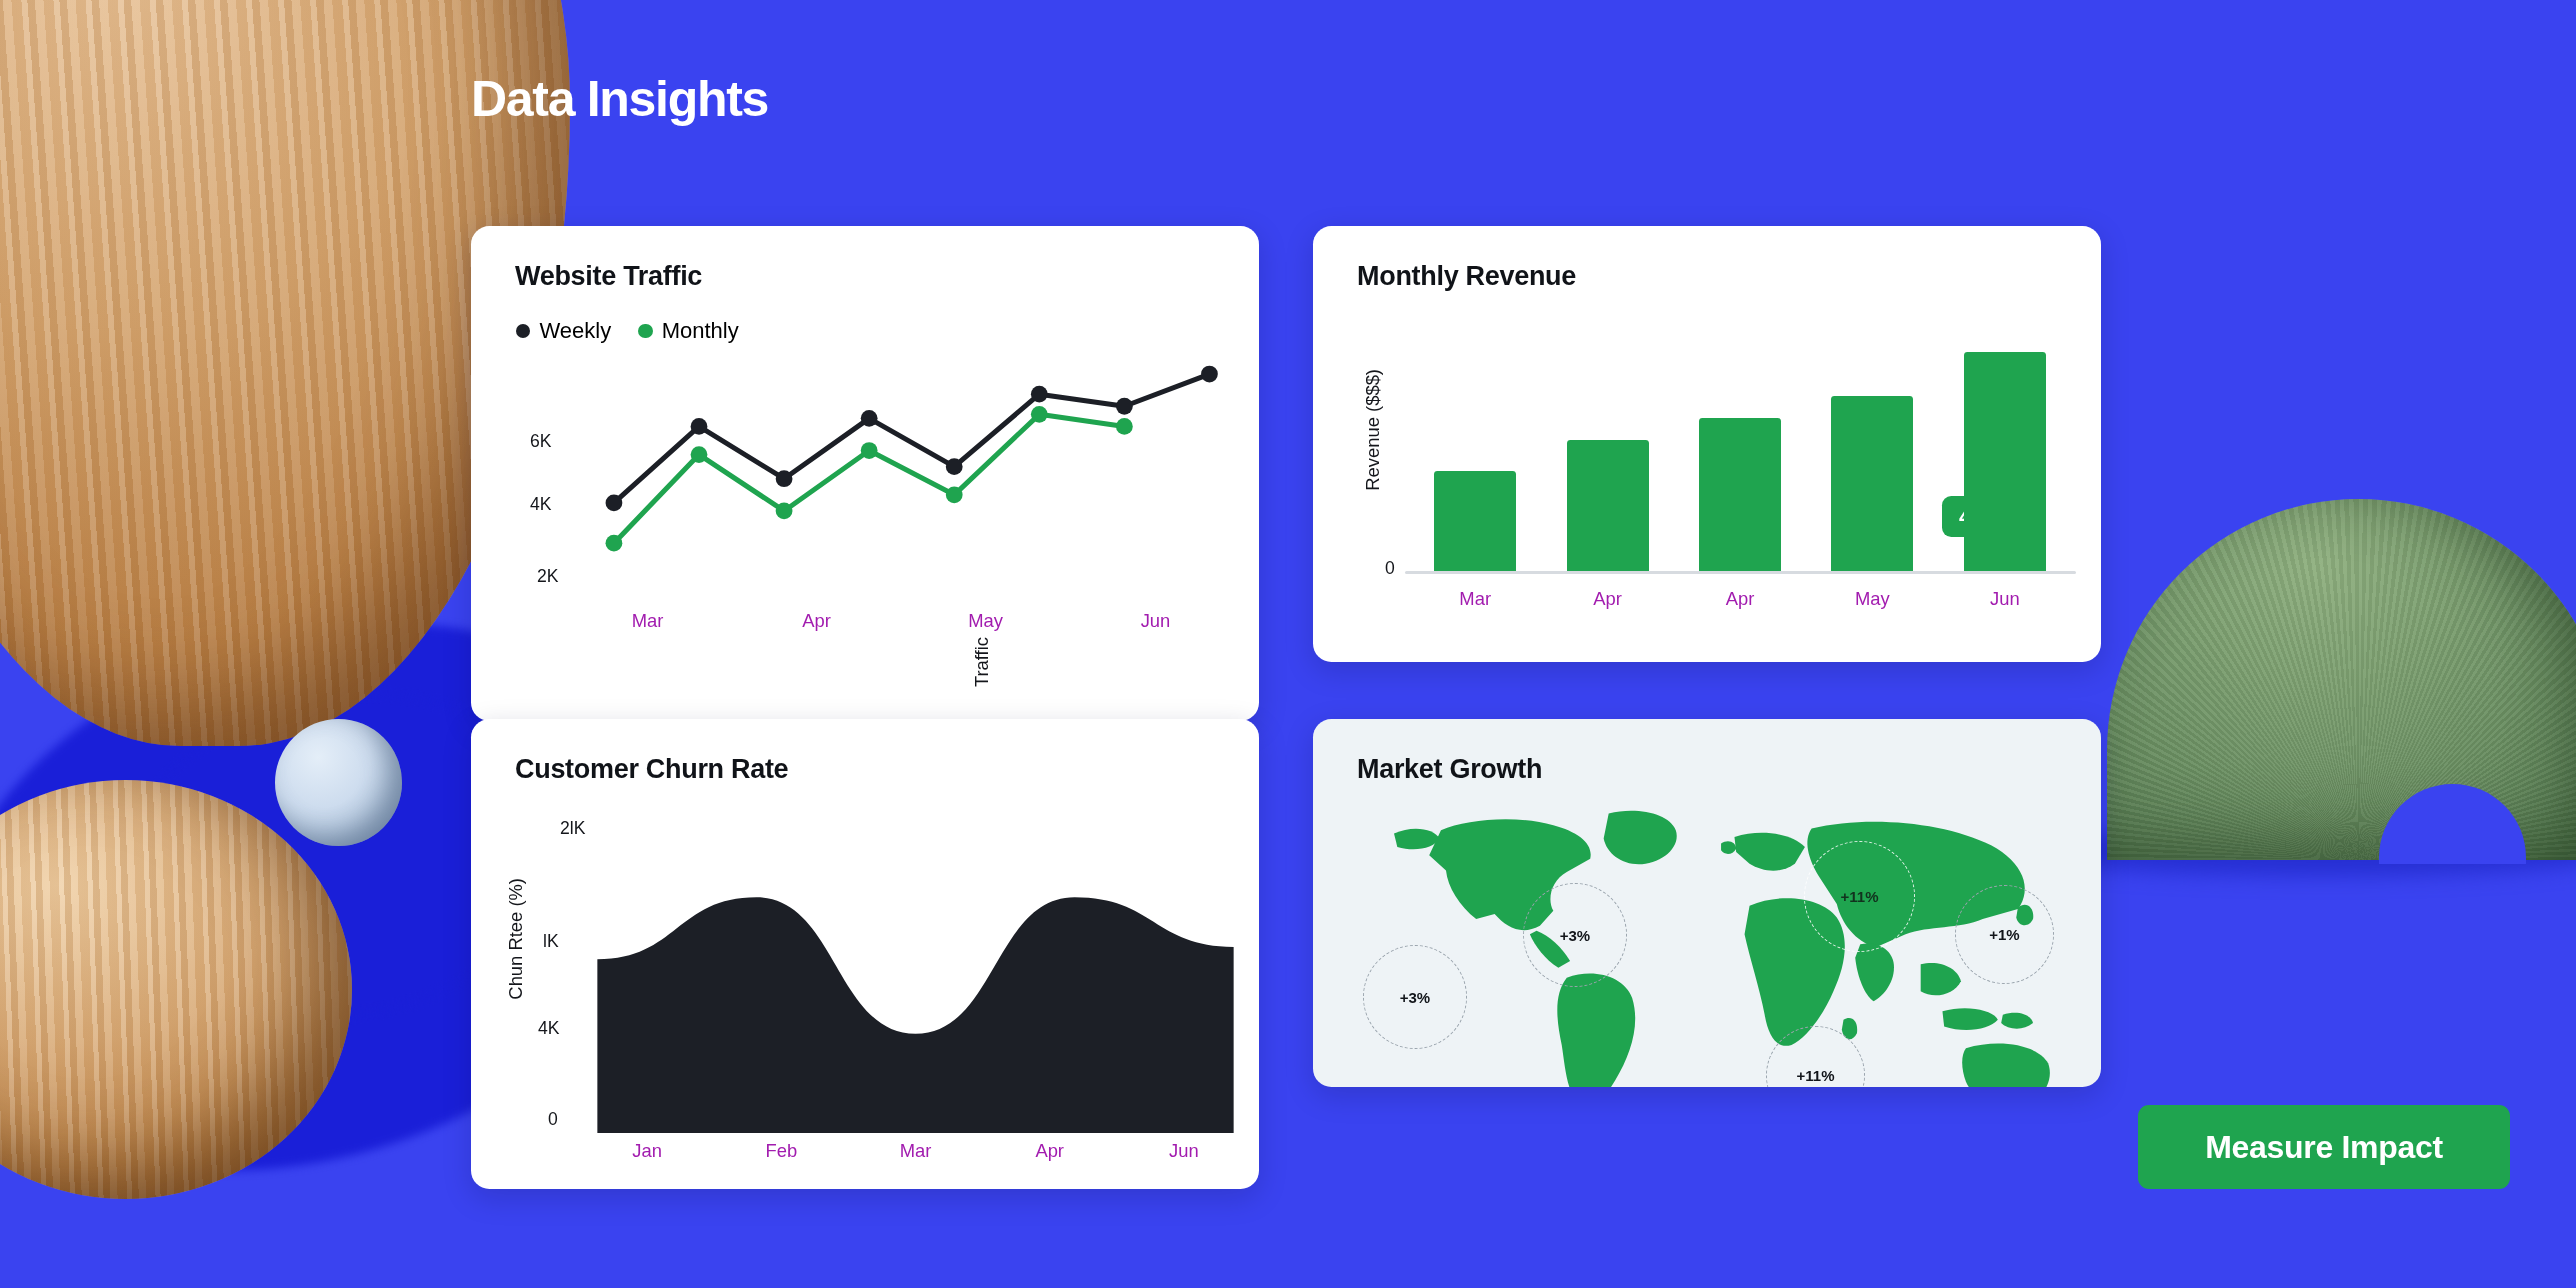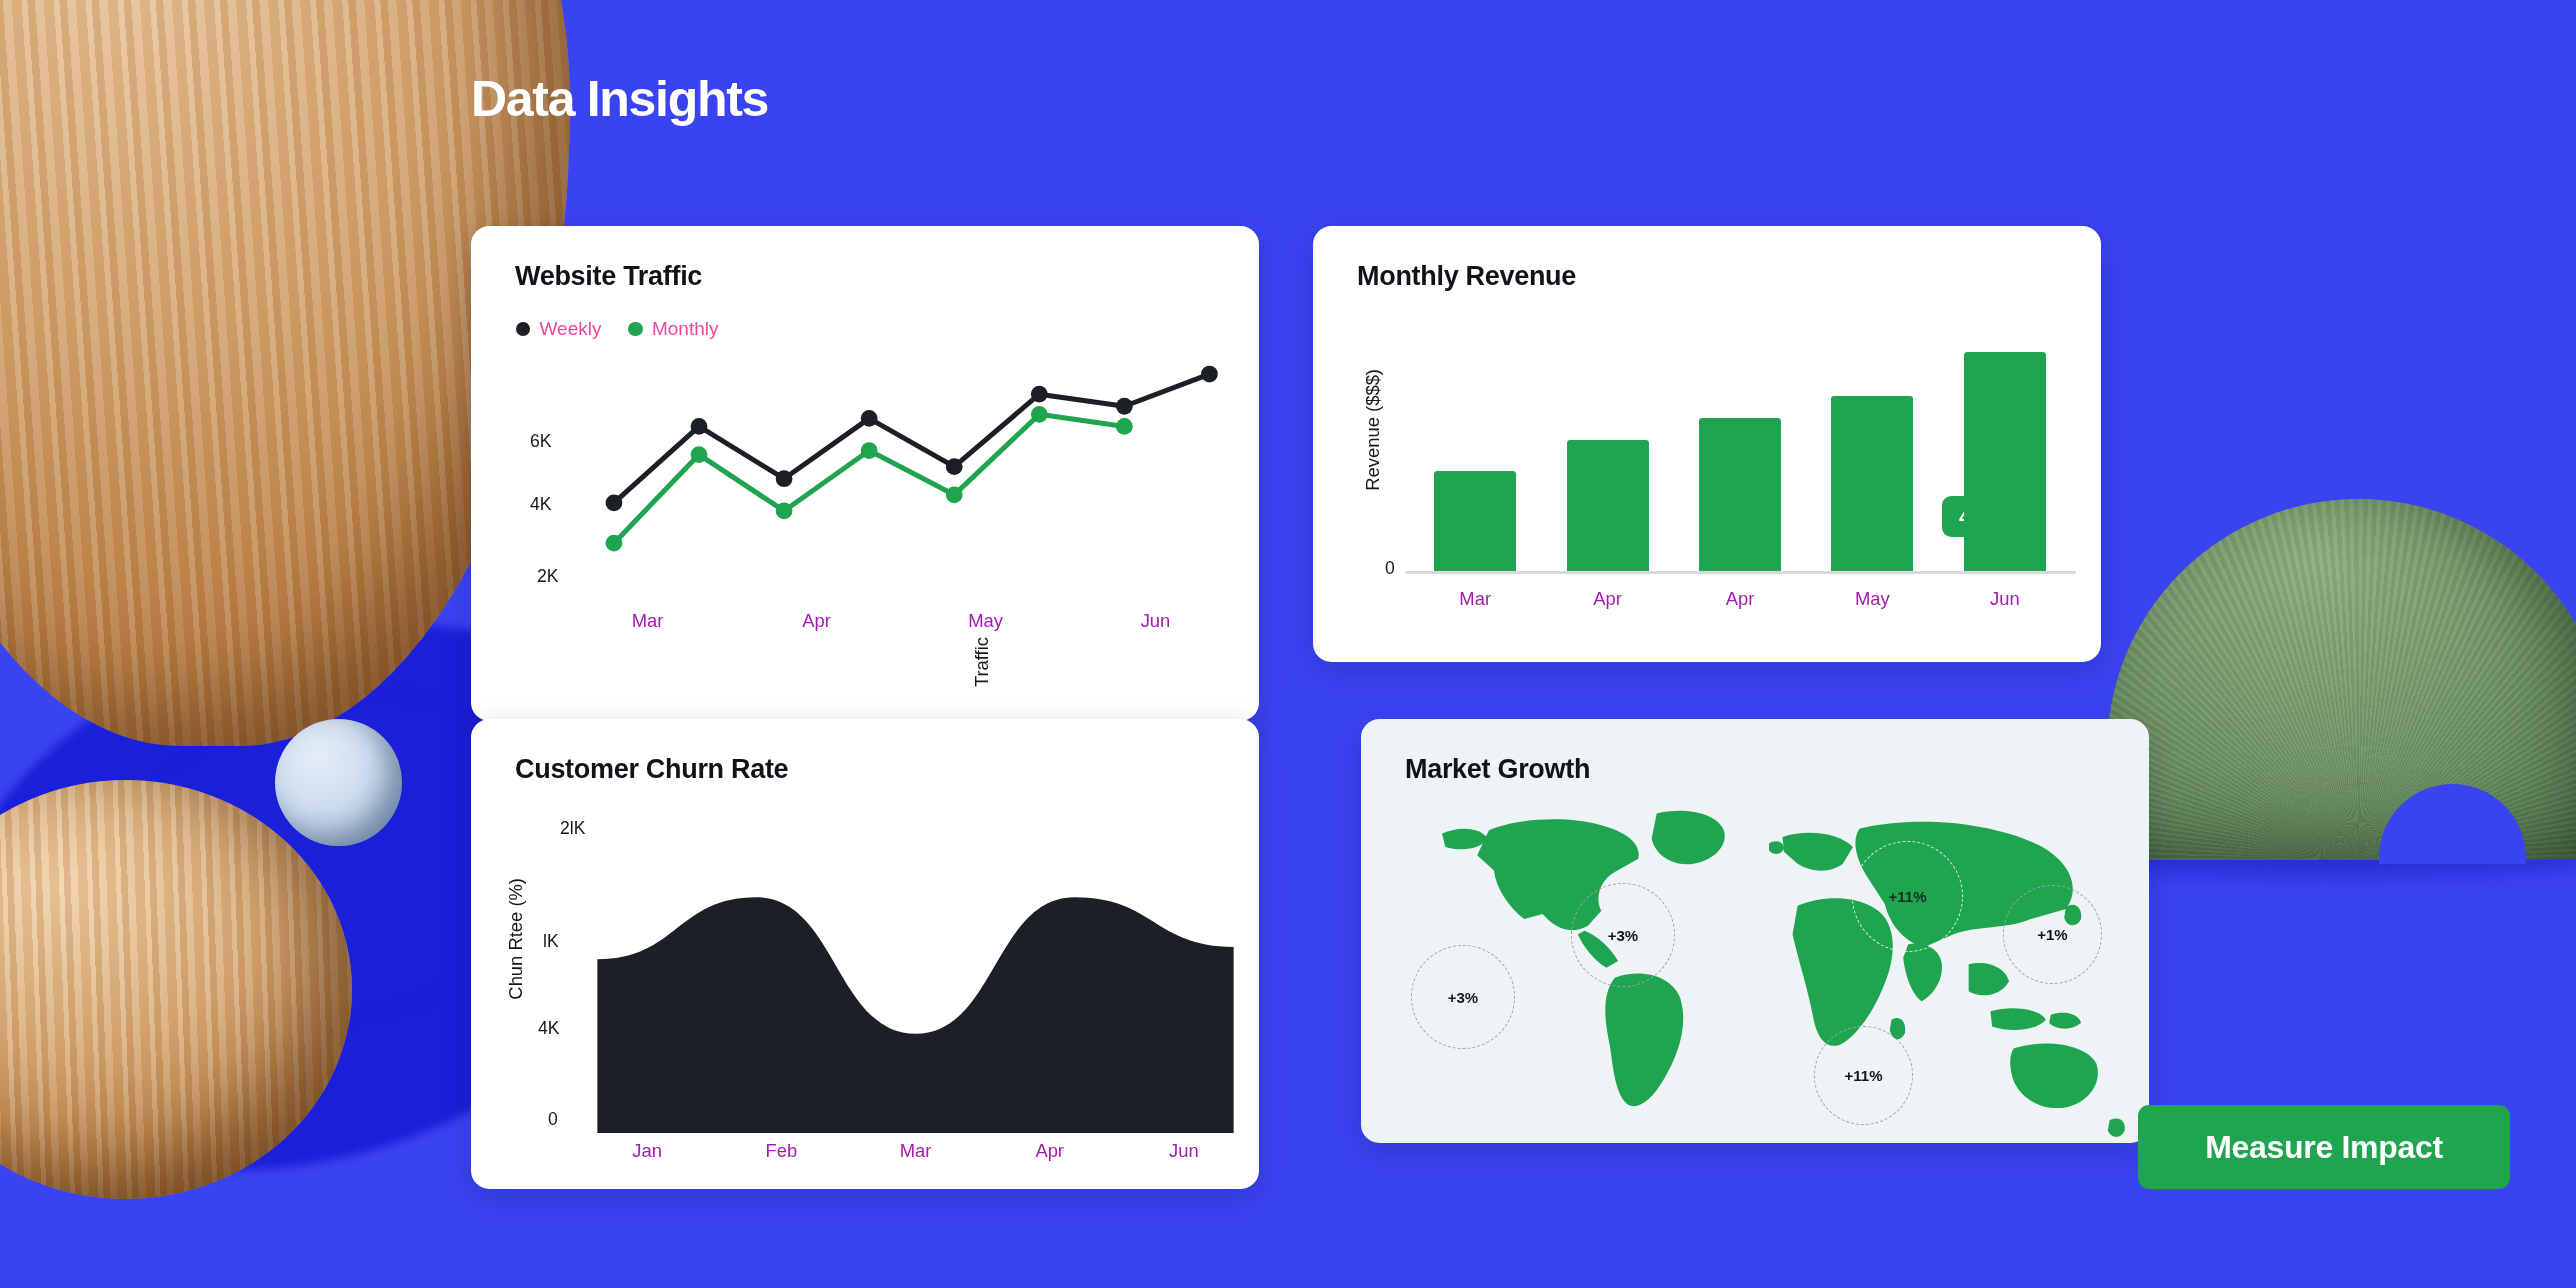--- a/index.html
+++ b/index.html
@@ -82,32 +82,32 @@
   }
 
   .card{
     position:absolute; background:#ffffff; border-radius:18.4px;
     box-shadow:0 8.4px 28.5px rgba(10,12,60,.18);
     overflow:hidden;
   }
   #card-traffic { left:471px;  top:226px;  width:788px; height:495px; }
   #card-revenue { left:1313px; top:226px;  width:788px; height:436px; }
   #card-churn   { left:471px;  top:719px;  width:788px; height:470px; }
-  #card-market  { left:1313px; top:719px;  width:788px; height:424px; background:#EEF3F6;margin-left:48px; }
+  #card-market  { left:1313px; top:719px;  width:788px; height:368px; background:#EEF3F6; }
 
   .card-title{
     position:absolute; left:44px; top:35px;
     font-size:27px; font-weight:800; color:#101318; letter-spacing:-0.3px;
   }
 
   
   .legend{ position:absolute; left:45px; top:92px; display:flex; gap:27px; align-items:center; }
   .legend-item{ display:flex; align-items:center; gap:9.2px; }
   .legend-dot{ width:14.3px; height:14.3px; border-radius:50%; display:block; }
-  .legend-label{ font-size:19px; color:#ec4899; }
+  .legend-label{ font-size:22px; color:#000000; }
 
   .axis-title{
     position:absolute; font-size:18.4px; color:#14161b;
     writing-mode:vertical-rl; transform:rotate(180deg); white-space:nowrap;
   }
   .tick{ position:absolute; font-size:17.6px; color:#14161b; white-space:nowrap; }
   .xtick{ position:absolute; font-size:18.4px; color:#a21caf; white-space:nowrap; text-align:center; }
 
   
   .bar{ position:absolute; bottom:0; border-radius:3.4px 3.4px 0 0; }

